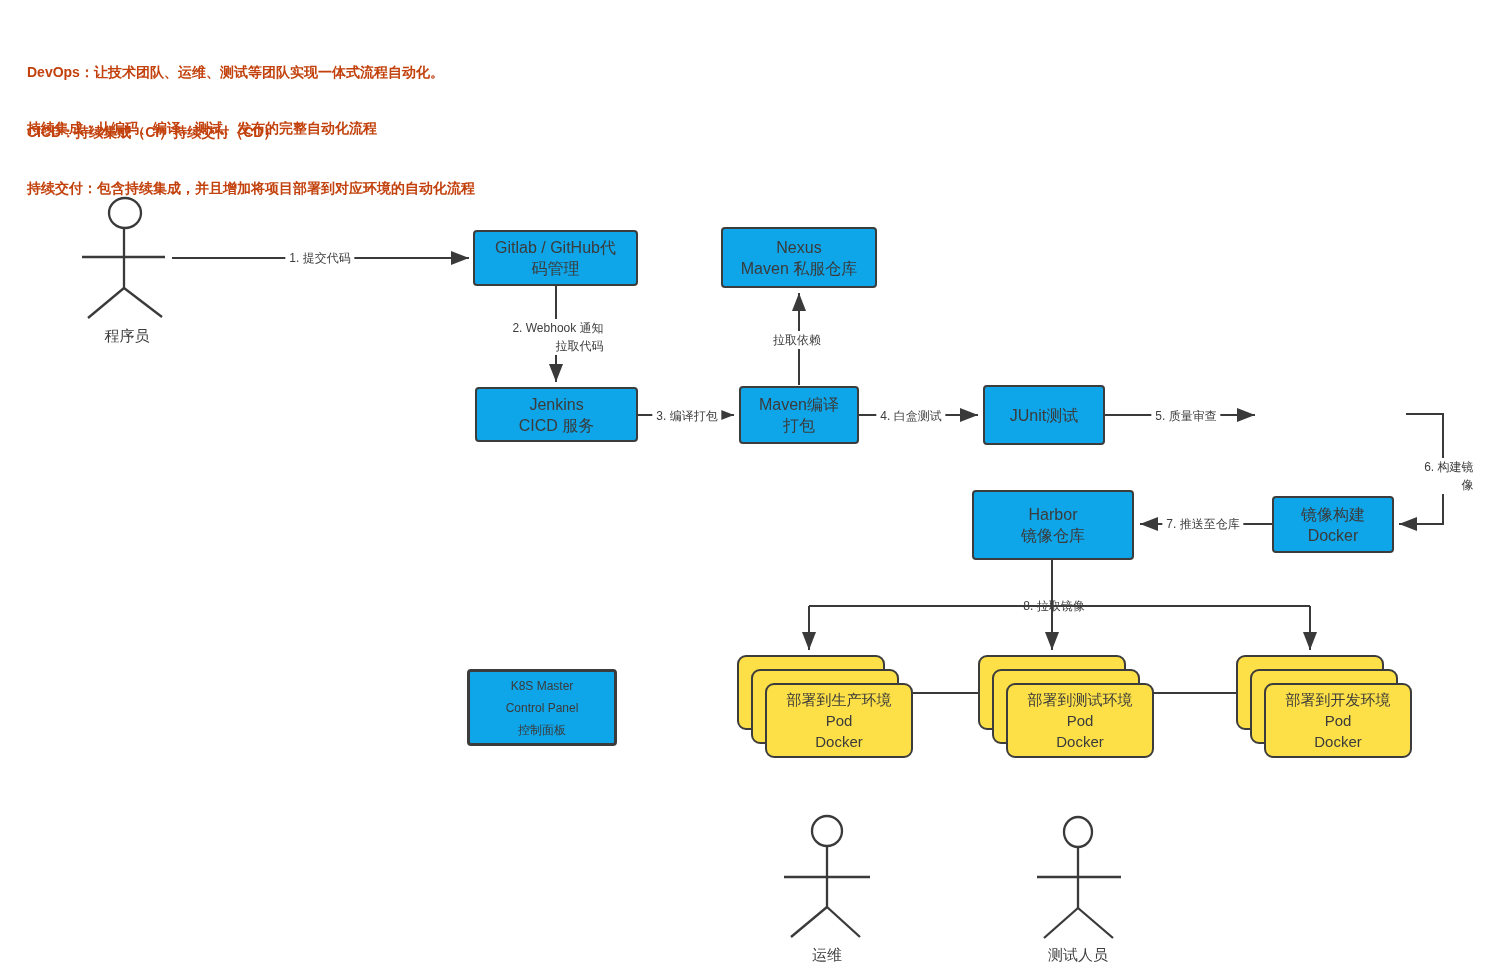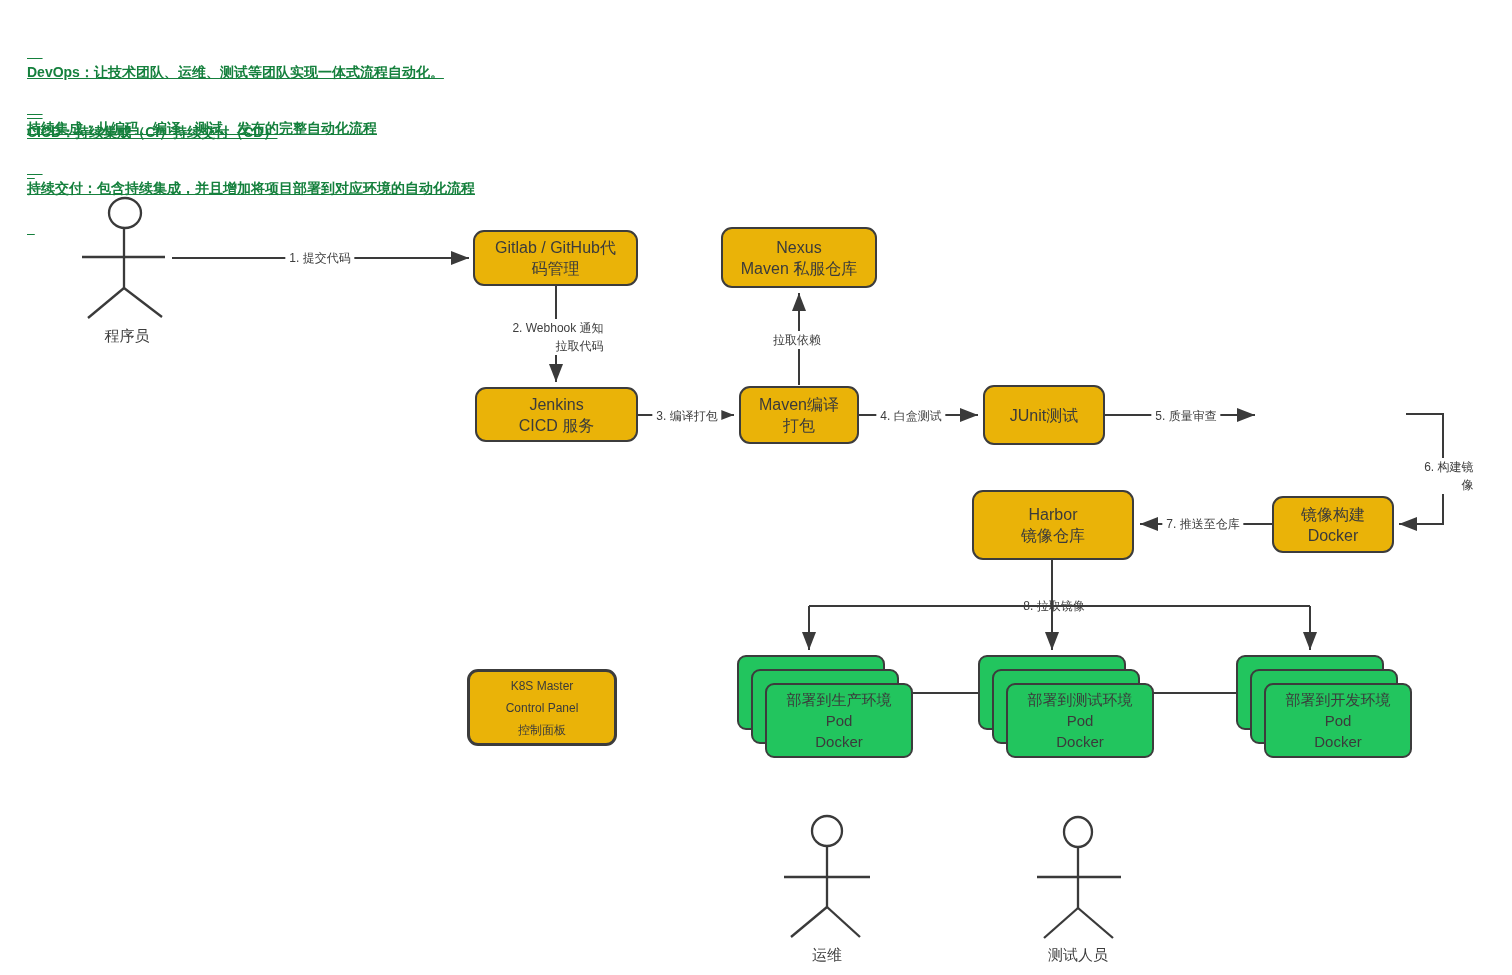--- a/index.html
+++ b/index.html
@@ -1,29 +1,29 @@
 <!DOCTYPE html>
 <html><head>
 <meta charset="utf-8">
 <style>
   html,body{margin:0;padding:0;background:#ffffff;}
   #canvas{
     position:relative;width:1512px;height:975px;background:#ffffff;
     font-family:"Liberation Sans","DejaVu Sans",sans-serif;color:#3b3b3b;overflow:hidden;
   }
   #wires{position:absolute;left:0;top:0;width:1512px;height:975px;}
-  .notes{position:absolute;font-weight:bold;color:#15803d;font-size:14px;line-height:20px;white-space:pre;text-decoration:underline;}
+  .notes{position:absolute;font-weight:bold;color:#c2410c;font-size:14px;line-height:20px;white-space:pre;}
   .node{
-    position:absolute;box-sizing:border-box;background:#eab308;
-    border:2.5px solid #3c3c3c;border-radius:11px;
+    position:absolute;box-sizing:border-box;background:#0ea5e9;
+    border:2.5px solid #3c3c3c;border-radius:4px;
     display:flex;align-items:center;justify-content:center;
     text-align:center;white-space:pre-line;font-size:16px;line-height:21px;color:#3b3b3b;
   }
   .layer{
-    position:absolute;box-sizing:border-box;width:148px;height:75px;background:#22c55e;
+    position:absolute;box-sizing:border-box;width:148px;height:75px;background:#fde047;
     border:2.5px solid #3c3c3c;border-radius:9px;
   }
   .layer.front{
     display:flex;align-items:center;justify-content:center;
     text-align:center;white-space:pre-line;font-size:15px;line-height:21px;
   }
   .edge-label{
     position:absolute;transform:translate(-50%,-50%);background:#fff;
     padding:0 4px;font-size:12px;line-height:18px;color:#3d3d3d;
     white-space:pre-line;text-align:right;

